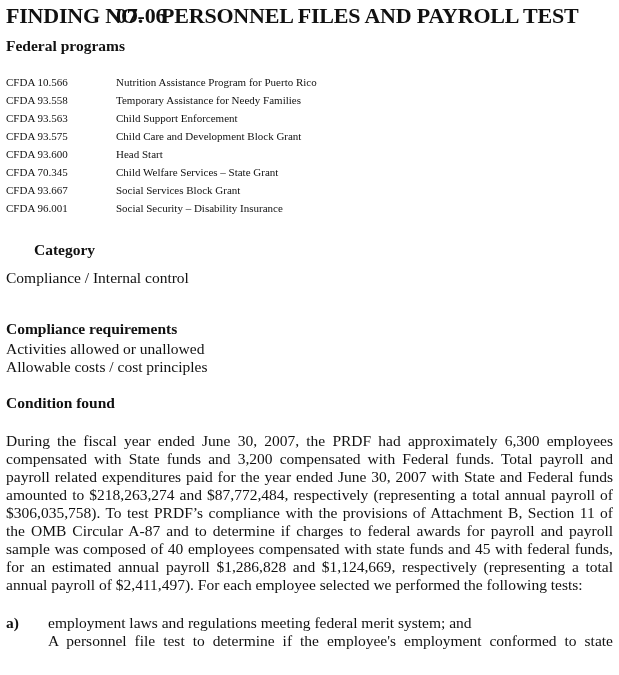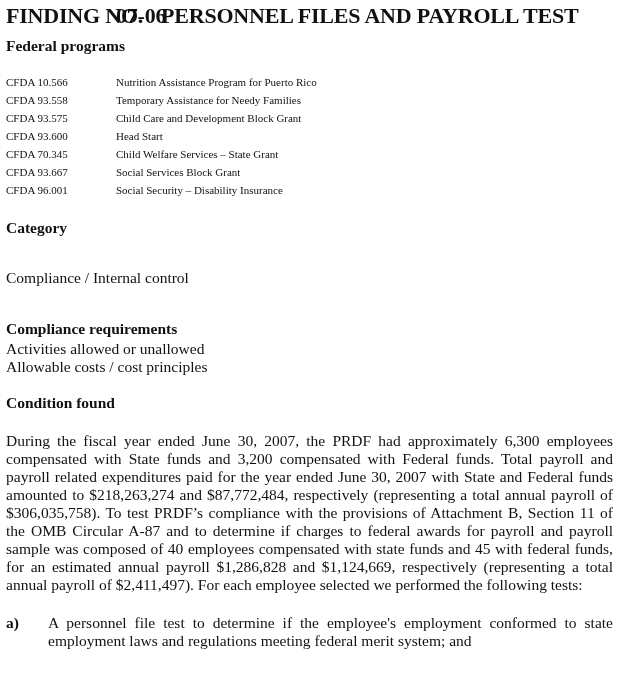--- a/index.html
+++ b/index.html
@@ -114,37 +114,40 @@
   <div class="heading" style="top:37px;">Federal programs</div>
 
   <div class="cfda-list">
     <div class="cfda-row">
       <span class="cfda-code">CFDA 10.566</span><span class="cfda-name">Nutrition Assistance Program for Puerto Rico</span>
     </div>
     <div class="cfda-row">
       <span class="cfda-code">CFDA 93.558</span><span class="cfda-name">Temporary Assistance for Needy Families</span>
     </div>
     <div class="cfda-row">
+      <span class="cfda-code">CFDA 93.563</span><span class="cfda-name">Child Support Enforcement</span>
+    </div>
+    <div class="cfda-row">
       <span class="cfda-code">CFDA 93.575</span><span class="cfda-name">Child Care and Development Block Grant</span>
     </div>
     <div class="cfda-row">
       <span class="cfda-code">CFDA 93.600</span><span class="cfda-name">Head Start</span>
     </div>
     <div class="cfda-row">
       <span class="cfda-code">CFDA 70.345</span><span class="cfda-name">Child Welfare Services – State Grant</span>
     </div>
     <div class="cfda-row">
       <span class="cfda-code">CFDA 93.667</span><span class="cfda-name">Social Services Block Grant</span>
     </div>
     <div class="cfda-row">
       <span class="cfda-code">CFDA 96.001</span><span class="cfda-name">Social Security – Disability Insurance</span>
     </div>
   </div>
 
-  <div class="heading" style="top:219px;">Category</div>
+  <div class="heading" style="top:241px;margin-left:28px;">Category</div>
   <div class="text" style="top:269px;">Compliance / Internal control</div>
 
   <div class="heading" style="top:320px;">Compliance requirements</div>
   <div class="text" style="top:340px;">Activities allowed or unallowed</div>
   <div class="text" style="top:358px;">Allowable costs / cost principles</div>
 
   <div class="heading" style="top:394px;">Condition found</div>
 
   <div class="para">
     <span class="para-line">During the fiscal year ended June 30, 2007, the PRDF had approximately 6,300 employees</span>
@@ -154,18 +157,18 @@
     <span class="para-line">$306,035,758).  To test PRDF’s compliance with the provisions of Attachment B, Section 11 of</span>
     <span class="para-line">the OMB Circular A-87 and to determine if charges to federal awards for payroll and payroll</span>
     <span class="para-line">sample was composed of 40 employees compensated with state funds and 45 with federal funds,</span>
     <span class="para-line">for an estimated annual payroll $1,286,828 and $1,124,669, respectively (representing a total</span>
     <span class="para-line last">annual payroll of $2,411,497).  For each employee selected we performed the following tests:</span>
   </div>
 
   <div class="item">
     <span class="item-label">a)</span>
     <div class="item-body">
+      <span class="item-line last">employment laws and regulations meeting federal merit system; and</span>
       <span class="item-line">A personnel file test to determine if the employee's employment conformed to state</span>
-      <span class="item-line last">employment laws and regulations meeting federal merit system; and</span>
     </div>
   </div>
 
 </div>
 
 </body></html>

